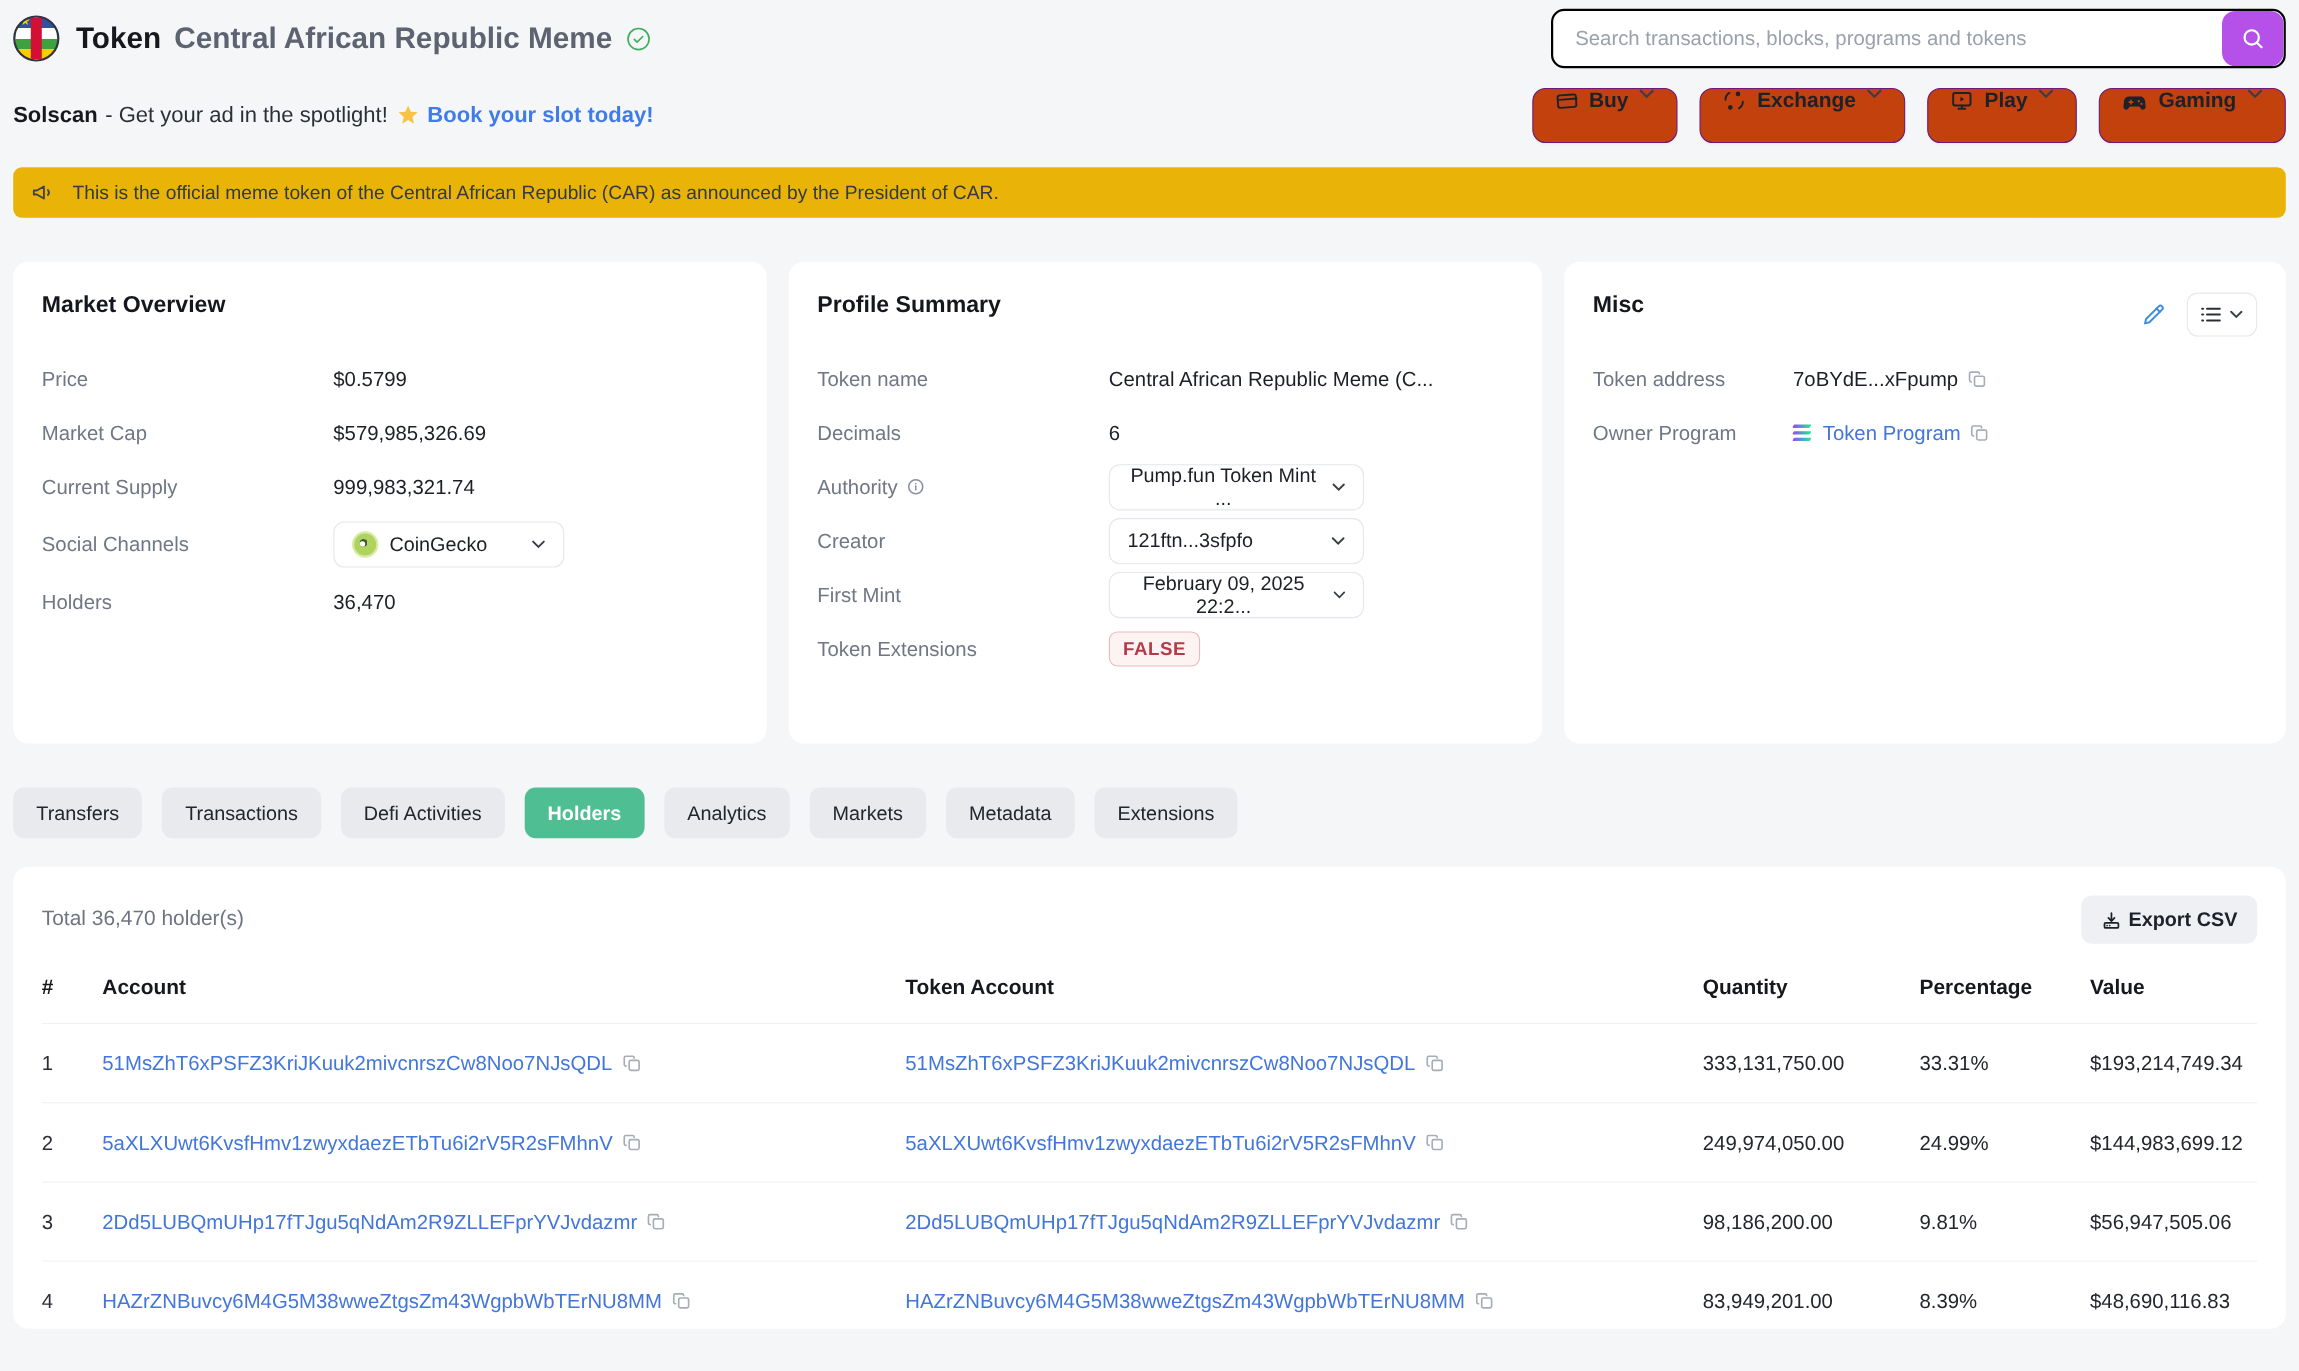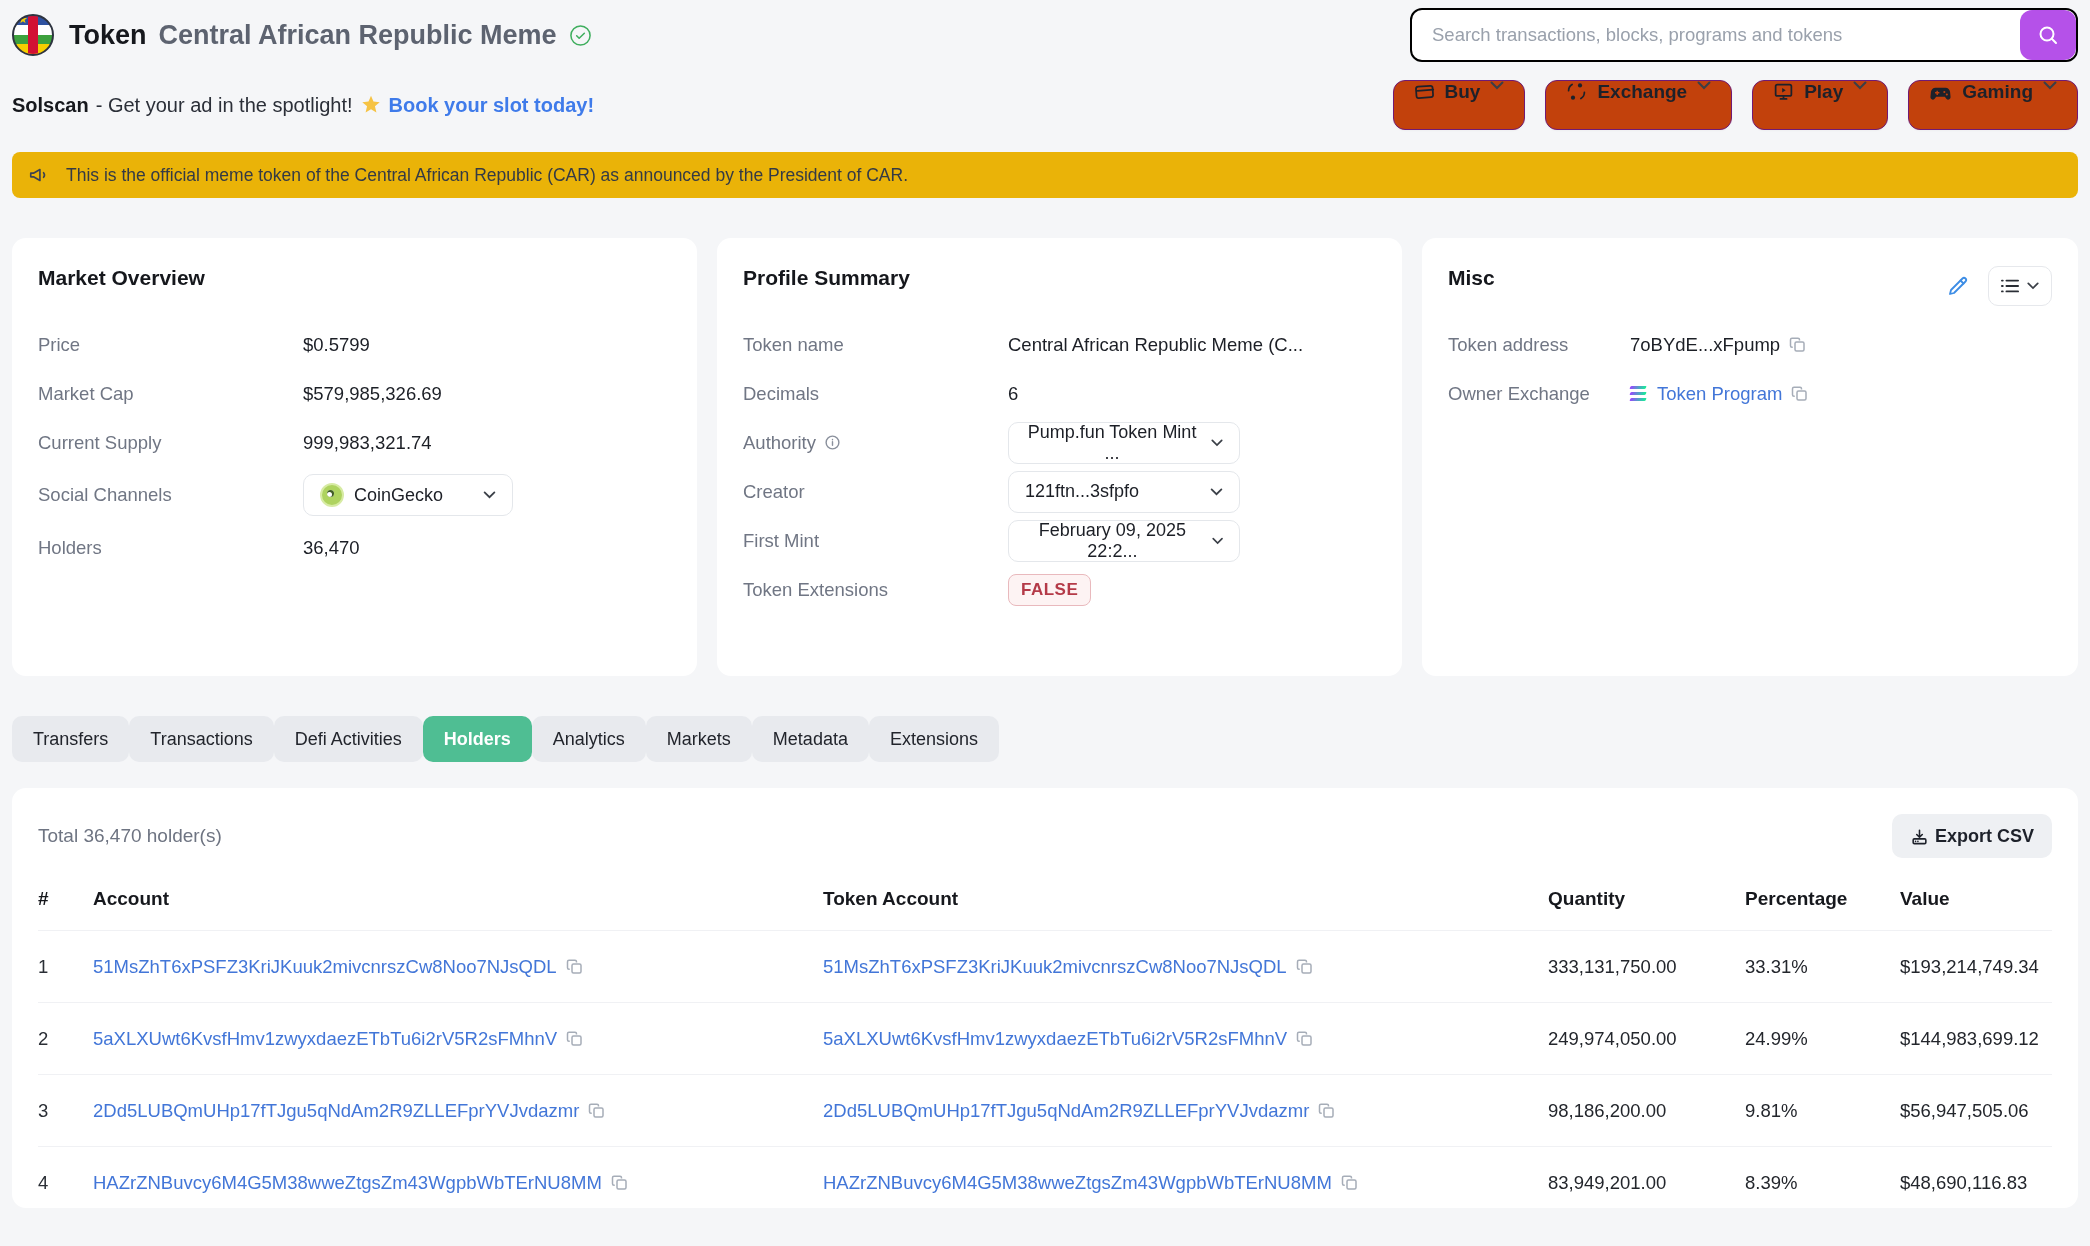--- a/index.html
+++ b/index.html
@@ -89,21 +89,21 @@
   .gecko { width:24px; height:24px; border-radius:50%; background:#aed35f; border:2px solid #d7eba4; position:relative; }
   .gecko::after { content:""; position:absolute; left:5px; top:5px; width:7px; height:7px; border-radius:50%; background:#fff; box-shadow:inset -1px 1px 0 1px #3f5c23; }
   
   .doge { width:22px; height:22px; border-radius:50%; background:radial-gradient(circle at 35% 35%, #f0d28a, #d9a94f); position:relative; }
   .doge::before, .doge::after { content:""; position:absolute; top:-3px; border-left:5px solid transparent; border-right:5px solid transparent; border-bottom:8px solid #c99b43; }
   .doge::before { left:0; } .doge::after { right:0; }
   
   .pillcap { width:22px; height:11px; border-radius:999px; border:1.5px solid #3f9e6d; transform:rotate(-40deg); background:linear-gradient(90deg,#57c08a 0 50%, #ffffff 50% 100%); }
 
   
-  .tabs { display:flex; margin:40px 12px 0; }
+  .tabs { display:flex; gap:18px; margin:40px 12px 0; }
   .tab {
     height:46px; padding:0 21px; border-radius:10px; background:#e8eaee; border:none;
     font-size:18px; color:#22252c; display:flex; align-items:center; cursor:pointer; font-family:inherit; font-weight:500;
   }
   .tab.active { background:#4fbe93; color:#fff; font-weight:600; }
 
   
   .table-card { margin:26px 12px 0; background:#fff; border-radius:14px; padding:26px 26px 0; height:420px; }
   .table-top { display:flex; justify-content:space-between; align-items:center; }
   .total { color:#6e7482; font-size:19px; }
@@ -312,21 +312,21 @@
       <span class="k">Token address</span>
       <span class="v">
         <span>7oBYdE...xFpump</span>
         <svg class="copy-icon" width="18" height="18" viewBox="0 0 24 24" fill="none" stroke="#a6adb8" stroke-width="2" stroke-linejoin="round">
           <rect x="8" y="8" width="12" height="12" rx="2"></rect>
             <path d="M5 15H4a2 2 0 0 1-2-2V5a2 2 0 0 1 2-2h8a2 2 0 0 1 2 2v1"></path>
         </svg>
       </span>
     </div>
     <div class="kv">
-      <span class="k">Owner Exchange</span>
+      <span class="k">Owner Program</span>
       <span class="v">
         <span class="sol-logo">
             <i></i>
             <i></i>
             <i></i>
           </span>
         <a class="link-blue">Token Program</a>
         <svg class="copy-icon" width="18" height="18" viewBox="0 0 24 24" fill="none" stroke="#a6adb8" stroke-width="2" stroke-linejoin="round">
           <rect x="8" y="8" width="12" height="12" rx="2"></rect>
             <path d="M5 15H4a2 2 0 0 1-2-2V5a2 2 0 0 1 2-2h8a2 2 0 0 1 2 2v1"></path>

